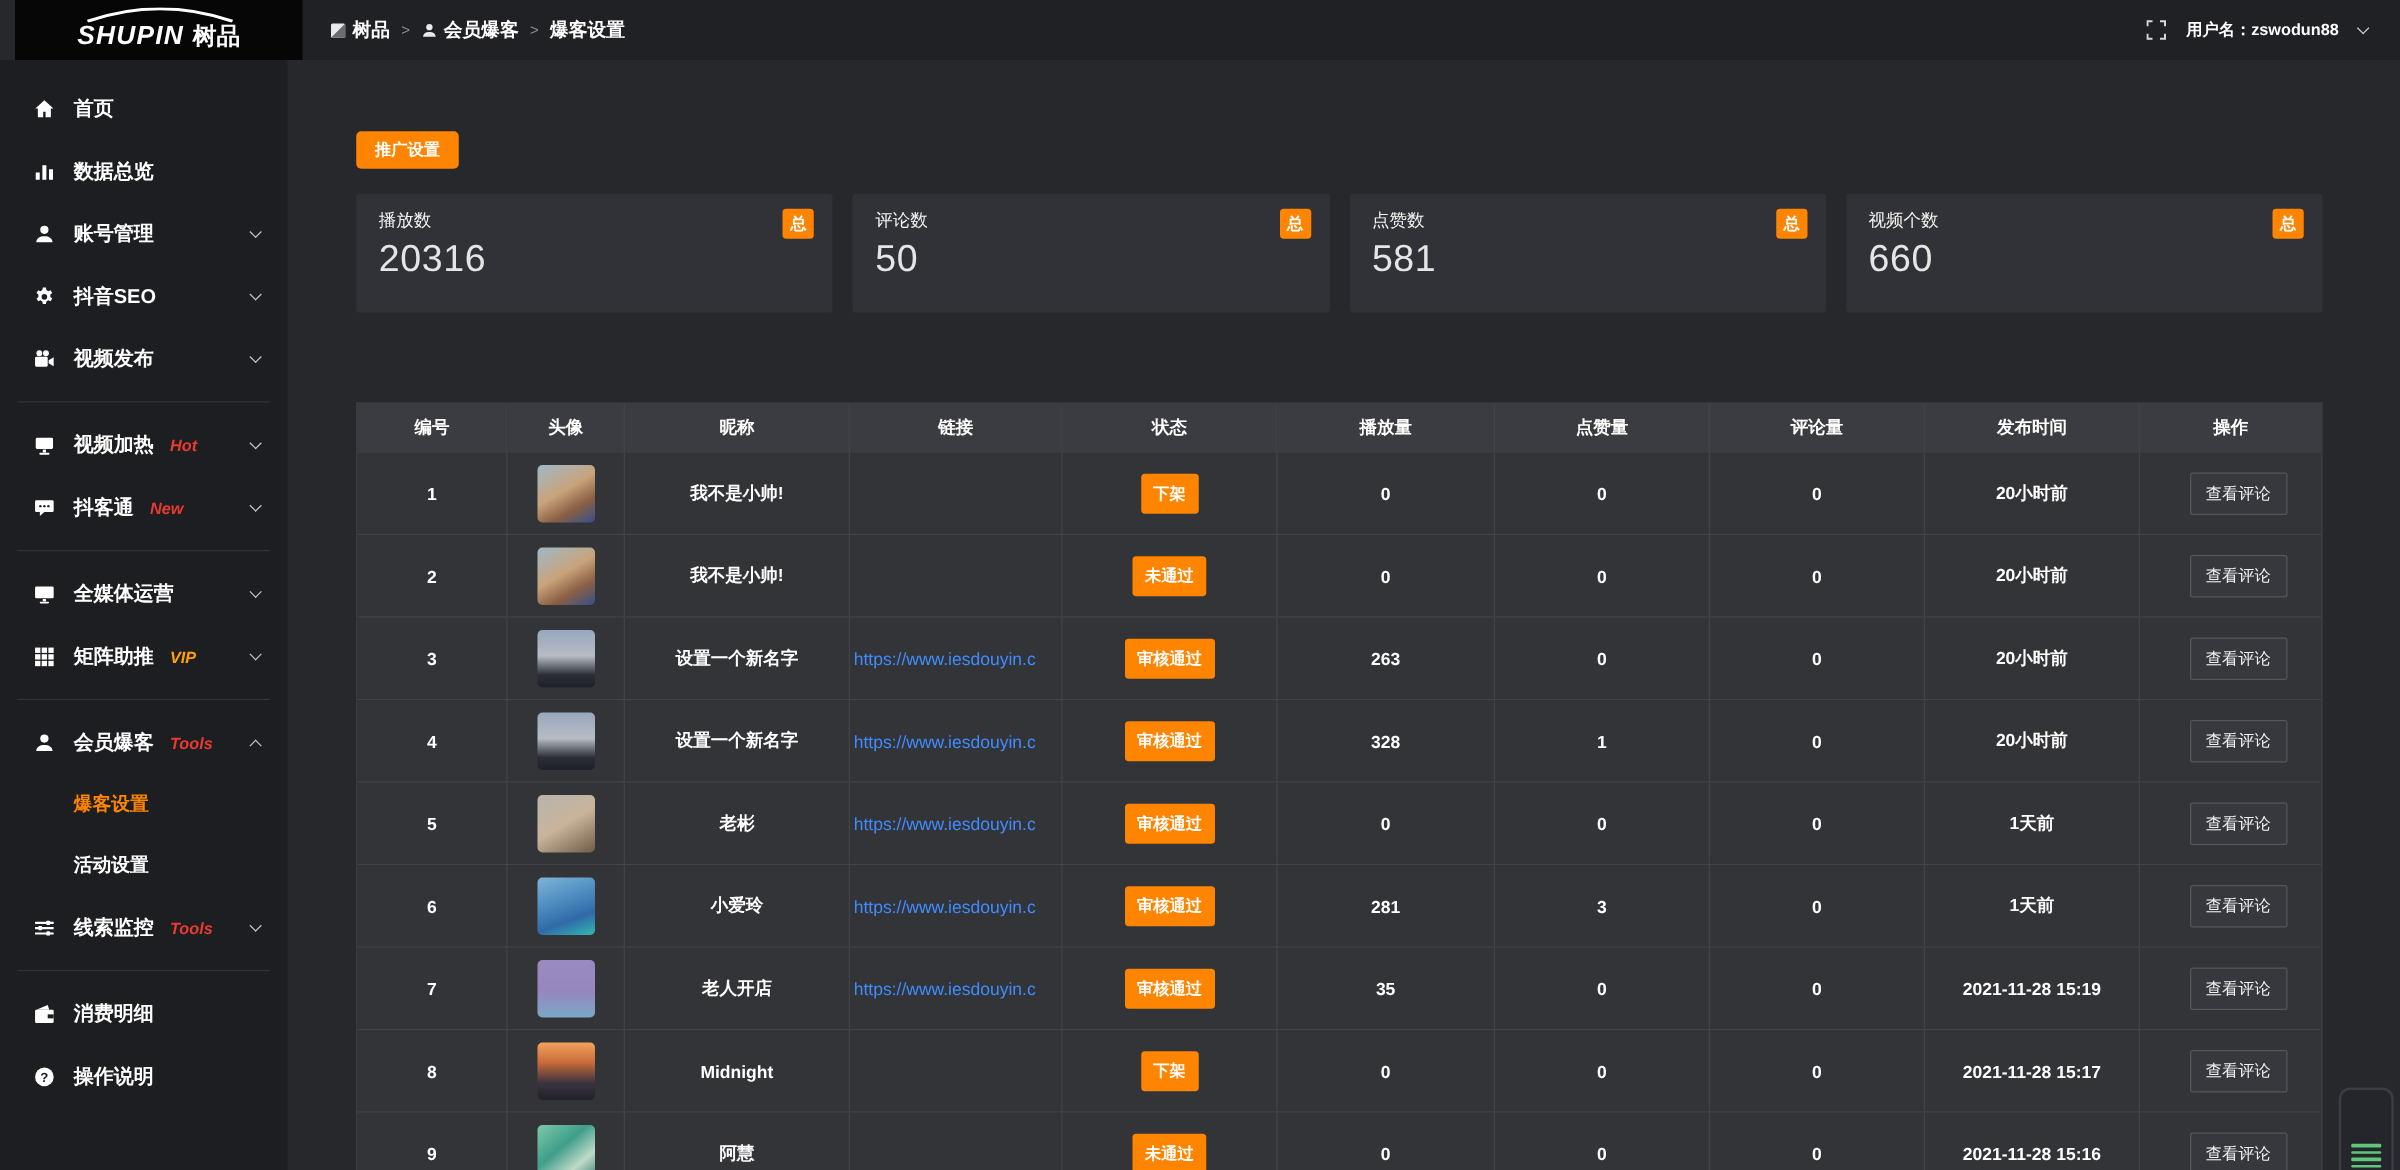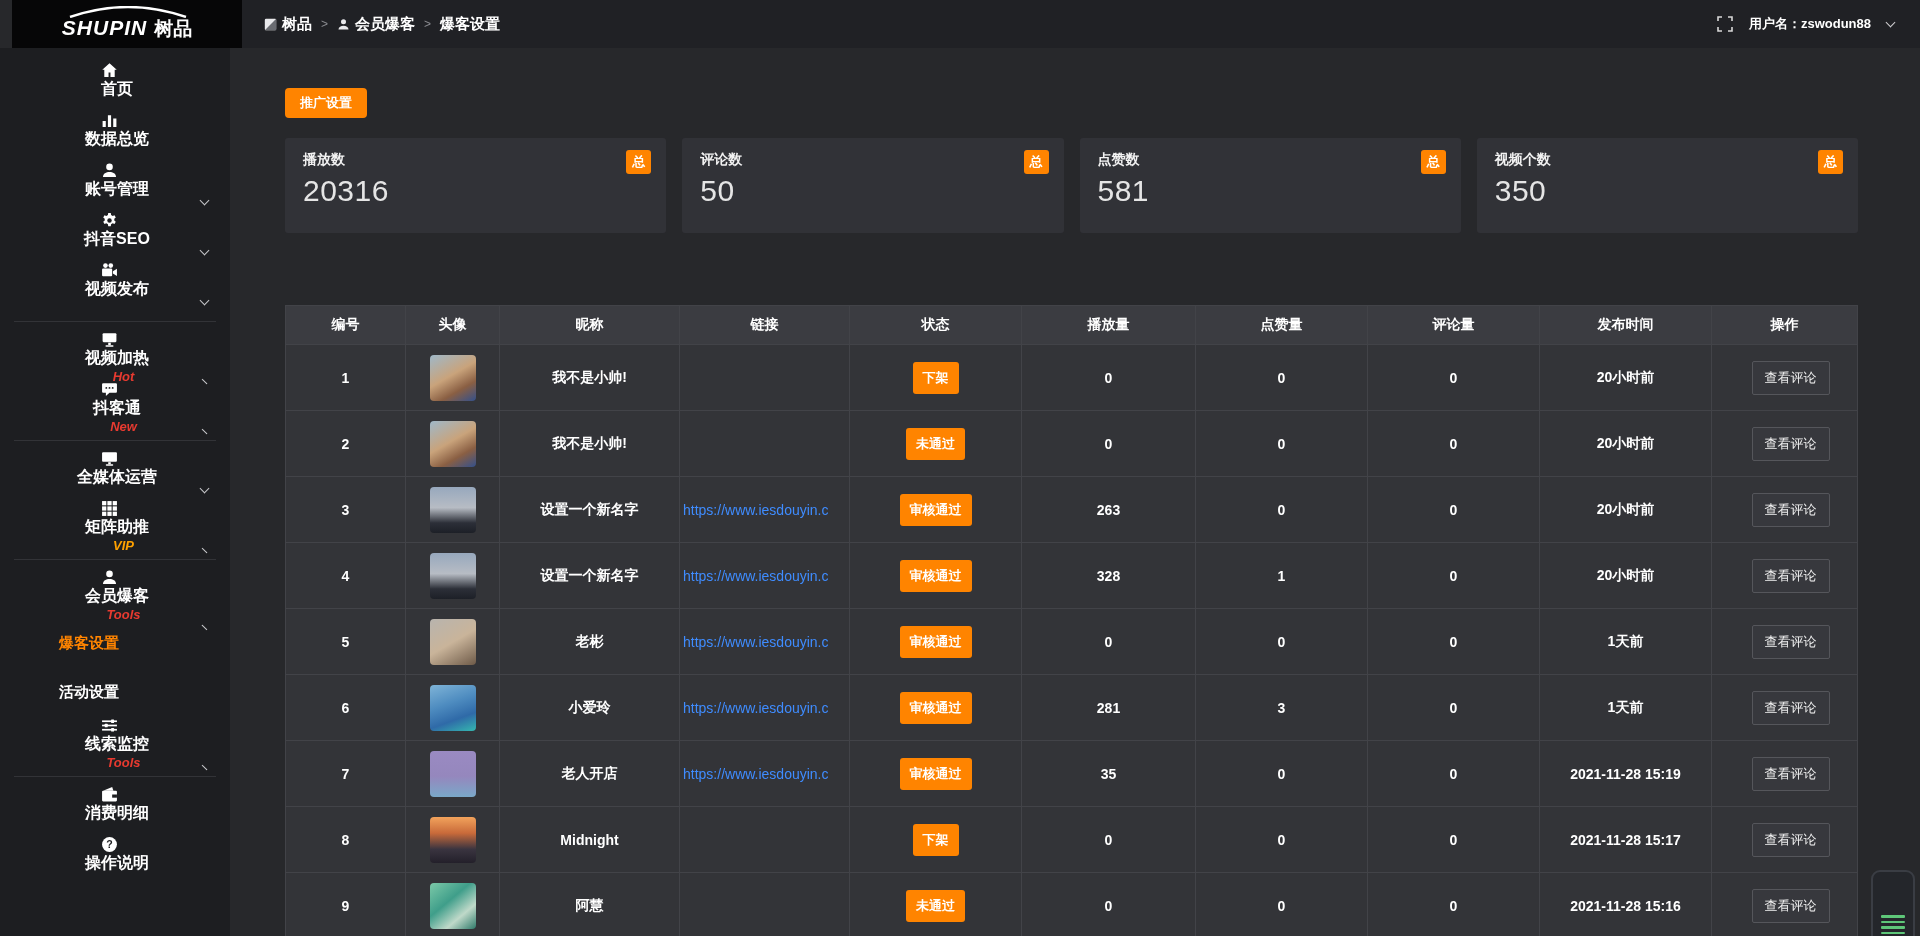--- a/index.html
+++ b/index.html
@@ -31,40 +31,40 @@
                  font-size:13px; font-weight:700; }
   .fs-btn{ display:flex; cursor:pointer; }
   .chev{ display:inline-block; width:7px; height:7px; border-right:1.6px solid #cfcfd2;
          border-bottom:1.6px solid #cfcfd2; transform:rotate(45deg); margin-top:-3px; }
   .chev.up{ transform:rotate(-135deg); margin-top:5px; }
 
   
   .sidebar{ position:absolute; top:48px; left:0; bottom:0; width:230px; background:var(--side-bg);
             padding-top:14px; }
   .nav-item{ height:50px; display:flex; align-items:center; padding:0 22px 0 26px;
-             font-size:16px; font-weight:700; cursor:pointer;flex-direction:column; }
+             font-size:16px; font-weight:700; cursor:pointer; }
   .nicon{ width:18px; margin-right:15px; display:flex; justify-content:center; }
   .nbadge{ margin-left:13px; font-size:13px; font-style:italic; font-weight:700; }
   .nbadge.red{ color:var(--red); }
   .nbadge.vip{ color:var(--vip); }
   .nav-item .chev{ margin-left:auto; border-color:#c6c7ca; }
   .nav-divider{ height:1px; background:#323337; margin:9px 14px; }
   .sub-item{ height:49px; display:flex; align-items:center; padding-left:59px; font-size:15px;
              font-weight:700; cursor:pointer; color:#fff; }
   .sub-item.active{ color:var(--accent); }
 
   
   .main{ position:absolute; left:230px; top:48px; right:0; bottom:0; padding:40px 62px 0 55px;
          overflow:hidden; }
   .promo-btn{ height:30px; padding:0 15px; background:var(--accent); border:none; border-radius:4px;
               color:#fff; font-size:13px; font-weight:700; cursor:pointer;
-              font-family:inherit; }
+              font-family:inherit;margin-top:17px; }
   .cards{ display:flex; gap:16px; margin-top:20px; }
   .card{ flex:1; height:95px; background:#313237; border-radius:3px; padding:13px 18px; position:relative; }
-  .card-label{ font-size:14px; font-weight:700; color:#f2f2f2; }
+  .card-label{ font-size:14px; font-weight:400; color:#f2f2f2; }
   .card-value{ font-size:30px; margin-top:5px; color:#e5e5e5; letter-spacing:.5px; }
   .card-badge{ position:absolute; top:12px; right:15px; background:var(--accent); color:#fff;
                font-size:13px; font-weight:700; padding:3px 6px; border-radius:3px; }
 
   
   .table{ margin-top:72px; border:1px solid var(--line); border-bottom:none; width:1573px; }
   .trow{ display:grid; grid-template-columns:120px 94px 180px 170px 172px 174px 172px 172px 172px 145px; }
   .tcell{ display:flex; align-items:center; justify-content:center; border-right:1px solid var(--line);
           font-size:14px; font-weight:700; overflow:hidden; }
   .tcell:last-child{ border-right:none; }
@@ -317,21 +317,21 @@
       <div class="card-value">50</div>
       <span class="card-badge">总</span>
     </div>
     <div class="card">
       <div class="card-label">点赞数</div>
       <div class="card-value">581</div>
       <span class="card-badge">总</span>
     </div>
     <div class="card">
       <div class="card-label">视频个数</div>
-      <div class="card-value">350</div>
+      <div class="card-value">660</div>
       <span class="card-badge">总</span>
     </div>
   </div>
 
   <div class="table">
     <div class="thead trow" id="thead">
         <div class="tcell">编号</div>
         <div class="tcell">头像</div>
         <div class="tcell">昵称</div>
         <div class="tcell">链接</div>

